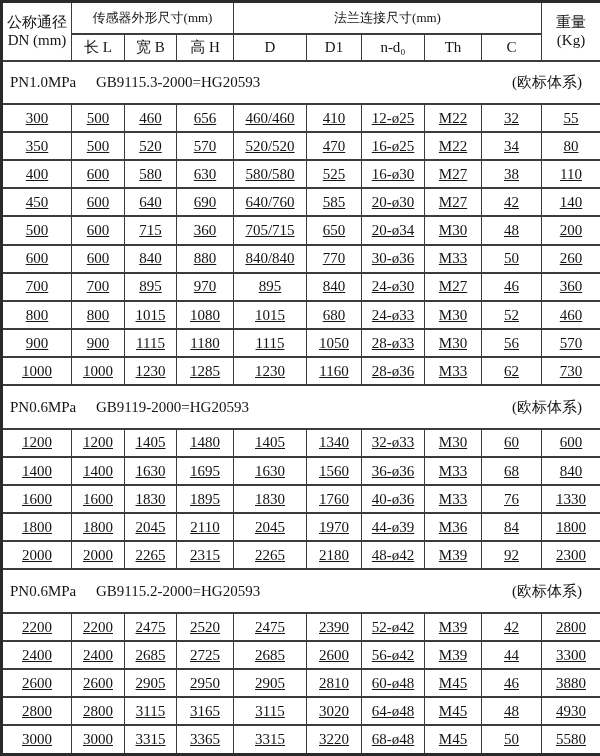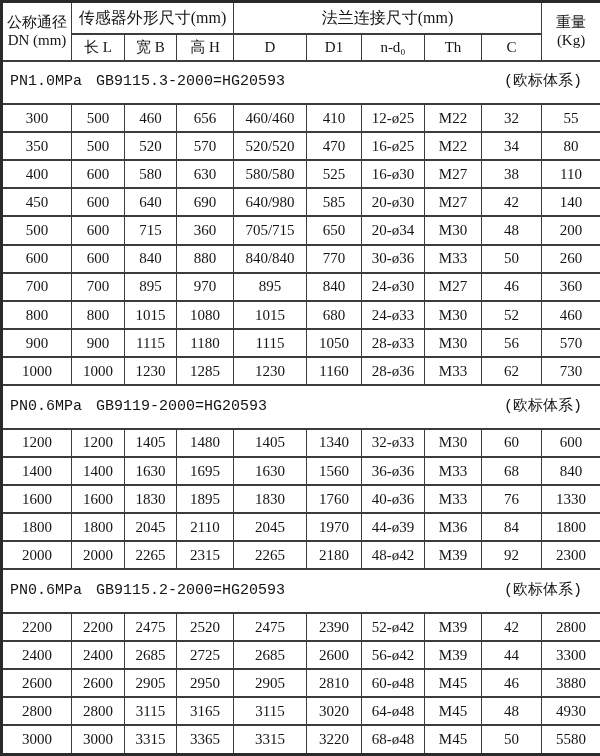--- a/index.html
+++ b/index.html
@@ -28,30 +28,29 @@
     vertical-align: middle;
     font-weight: normal;
     font-size: 15px;
     line-height: 1.25;
     overflow: hidden;
     white-space: nowrap;
   }
   thead tr.h1 { height: 32px; }
   thead tr.h2 { height: 27px; }
   tr.section-row { height: 32px; }
-  tr.data-row { height: 20px; }
-  th.group { font-size: 16px; }
+  tr.data-row { height: 20px; text-decoration: underline; }
+  th.group { font-size: 13px; }
   .two-line div { line-height: 1.25; }
   td.section-cell { text-align: left; }
   .section-inner {
     display: flex;
     padding: 0 7px;
     width: 586px;
     box-sizing: border-box;
-    font-family: Liberation Mono, monospace;
   }
   .section-pn { width: 78px; flex: none; text-align: left; }
   .section-standard { flex: none; text-align: left; margin-left: 8px; }
   .section-note { margin-left: auto; text-align: right; }
 </style>
 </head>
 <body>
 
 <table class="spec">
   <colgroup>
@@ -134,21 +133,21 @@
         <td>16-ø30</td>
         <td>M27</td>
         <td>38</td>
         <td>110</td>
       </tr>
       <tr class="data-row">
         <td>450</td>
         <td>600</td>
         <td>640</td>
         <td>690</td>
-        <td>640/980</td>
+        <td>640/760</td>
         <td>585</td>
         <td>20-ø30</td>
         <td>M27</td>
         <td>42</td>
         <td>140</td>
       </tr>
       <tr class="data-row">
         <td>500</td>
         <td>600</td>
         <td>715</td>

